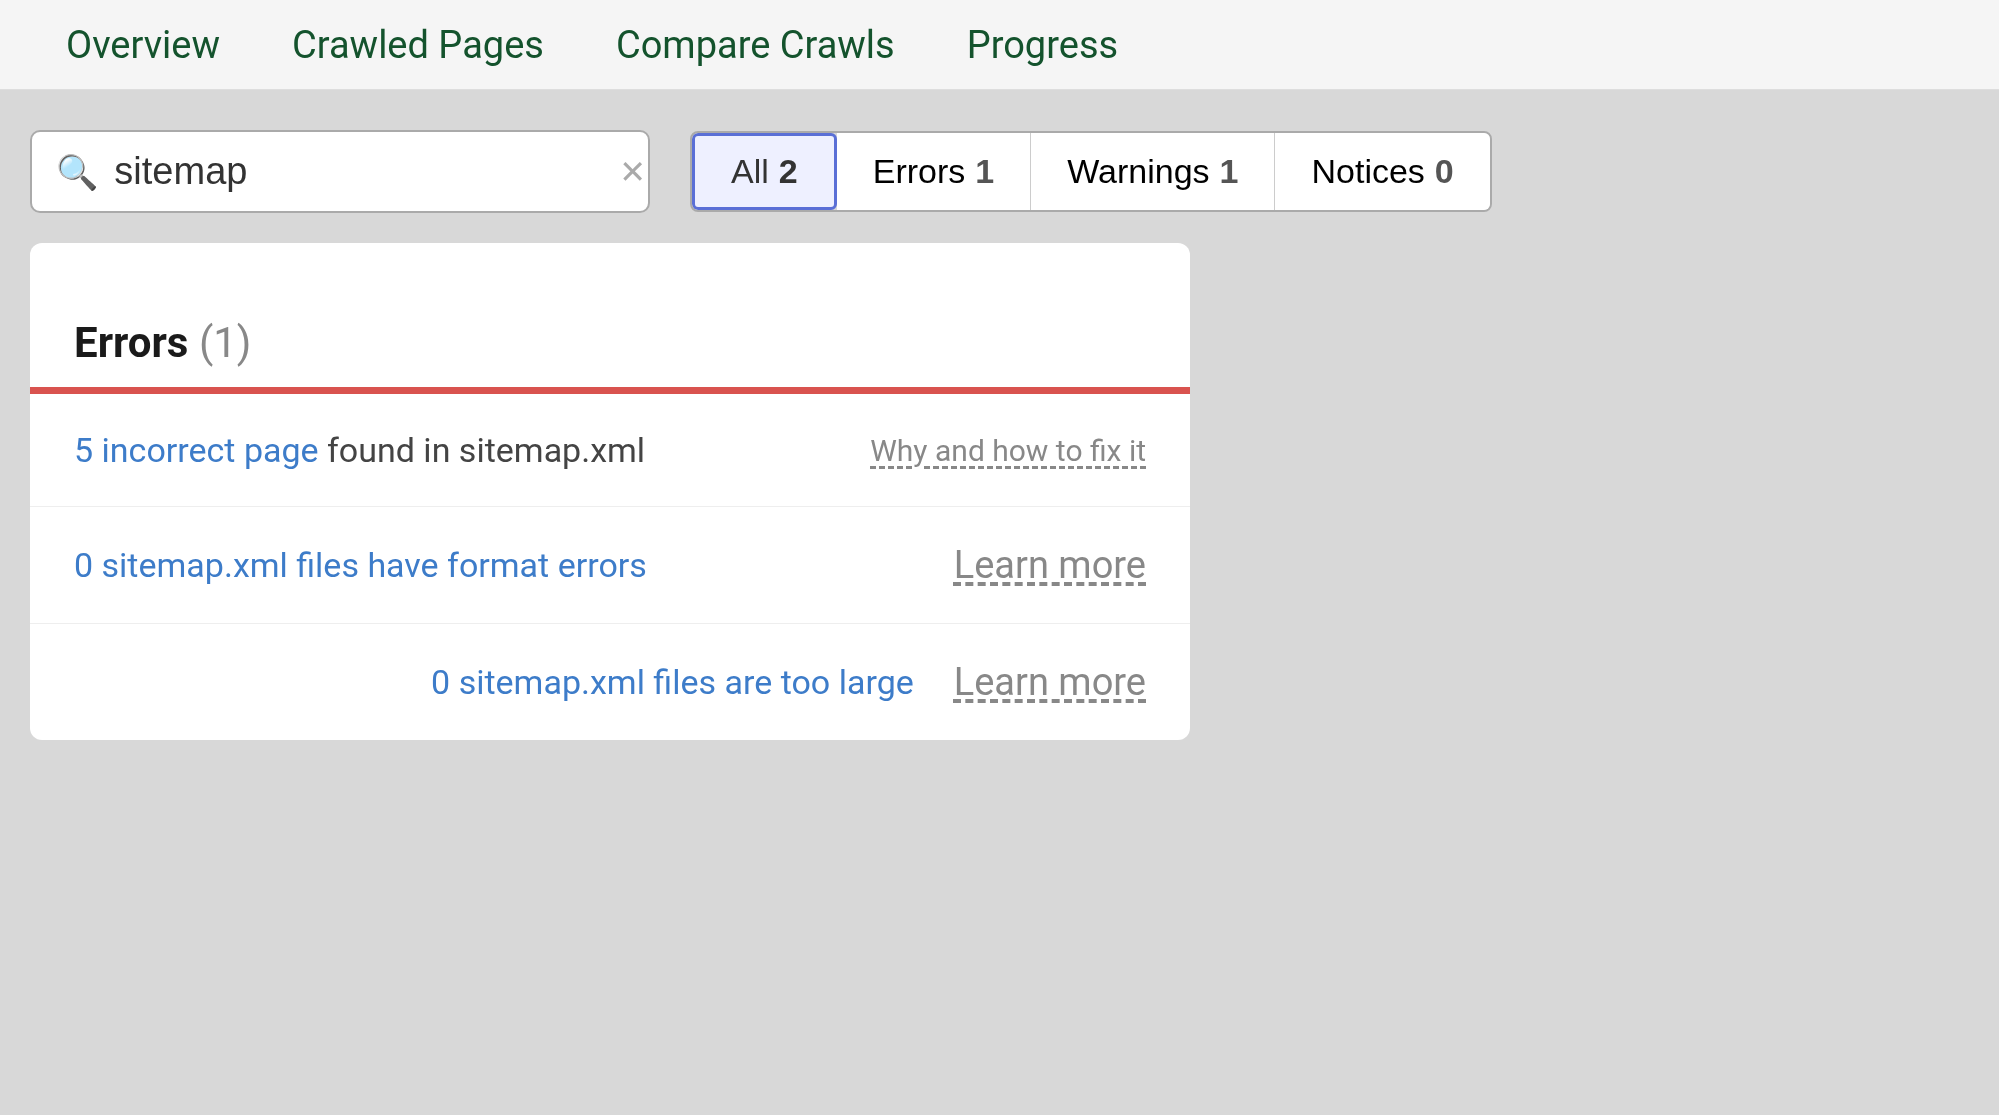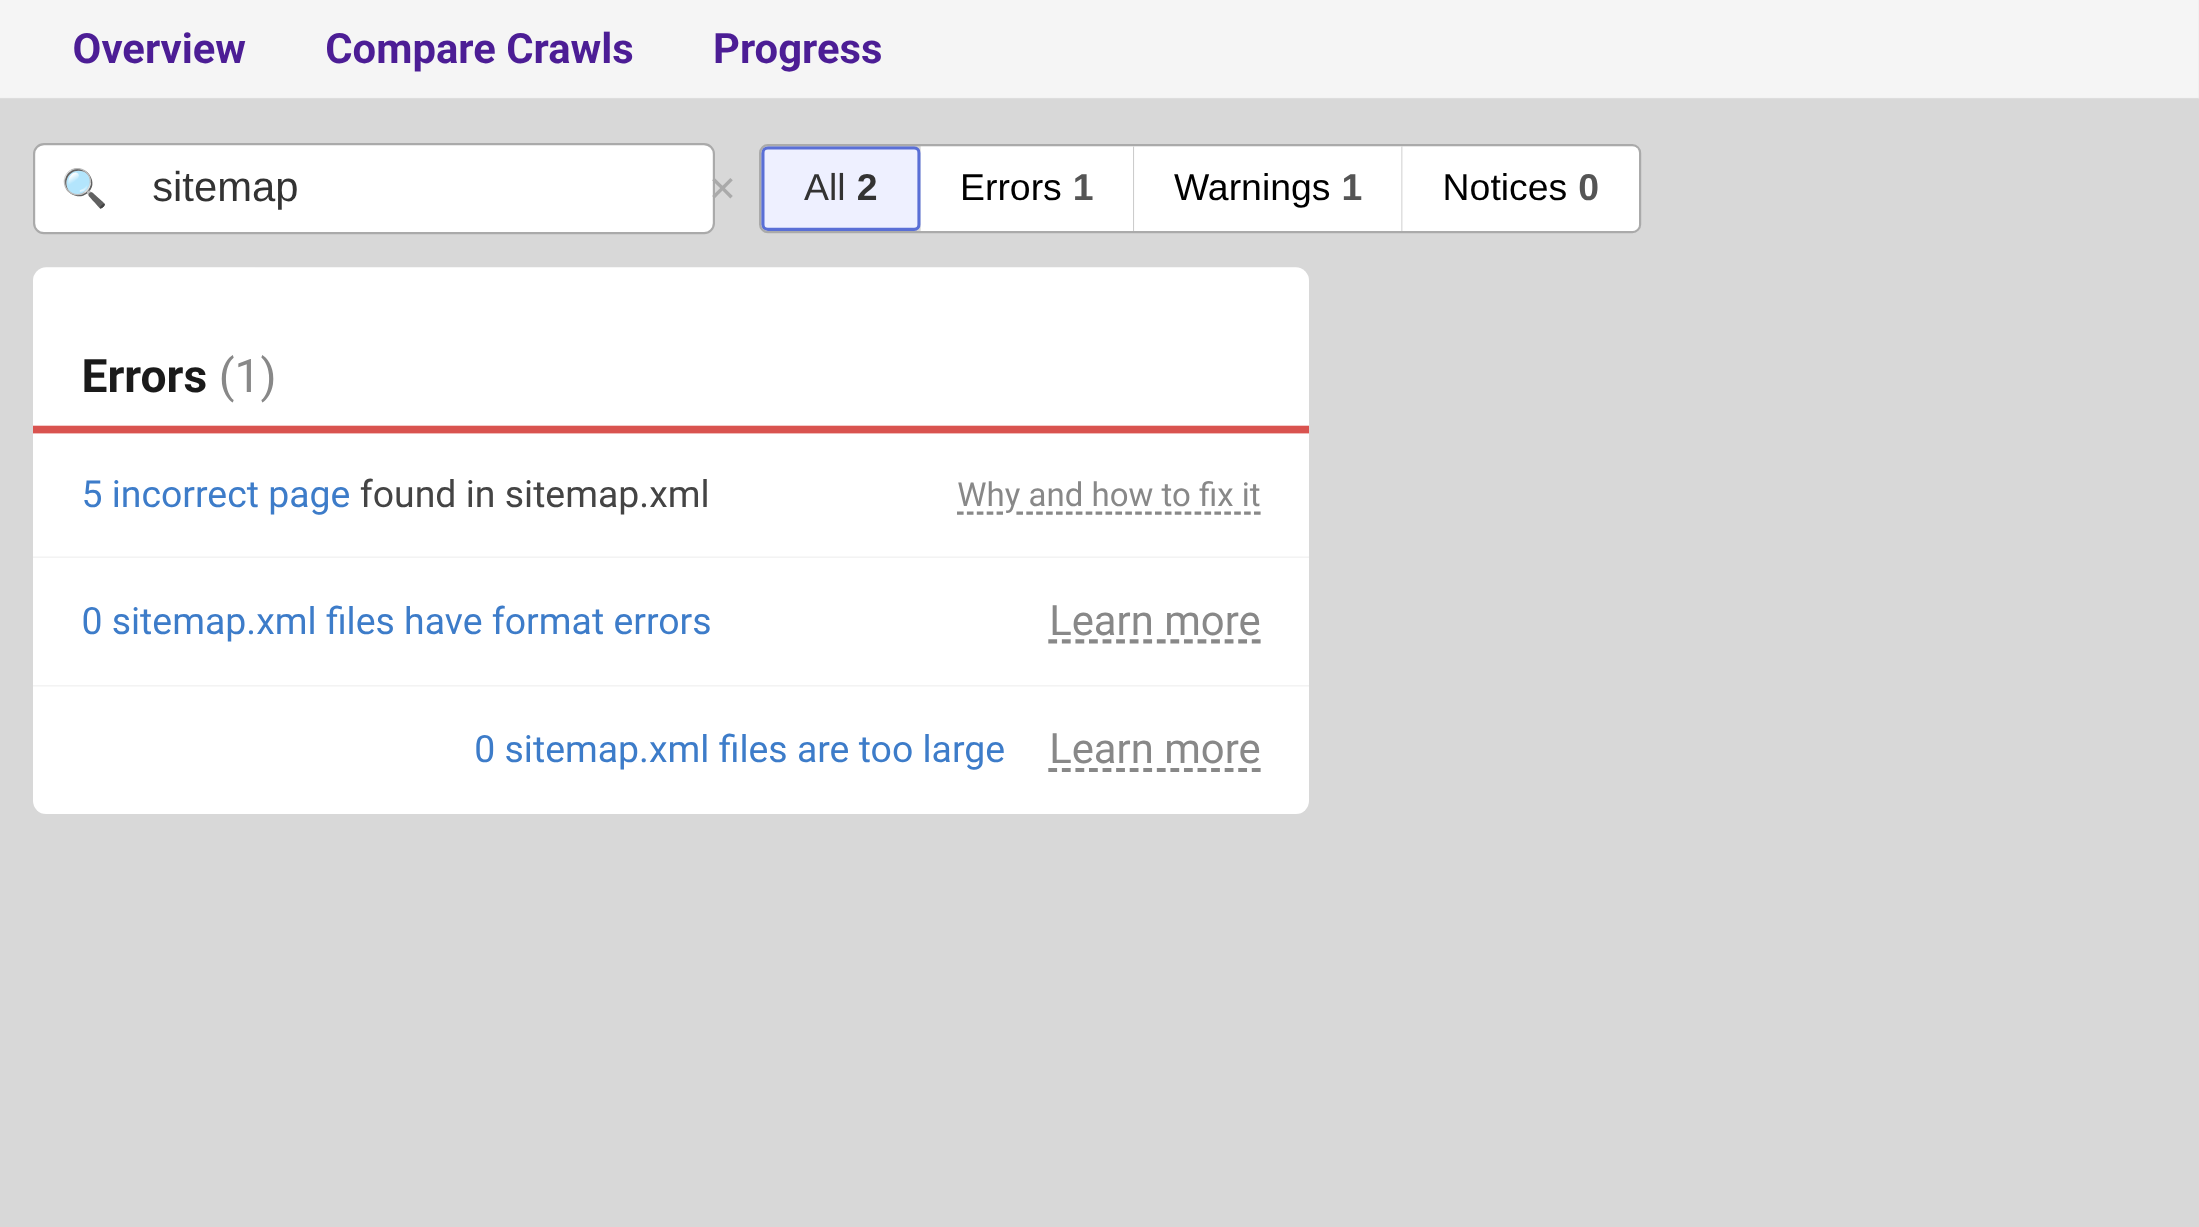--- a/index.html
+++ b/index.html
@@ -24,22 +24,22 @@
       align-items: stretch;
       padding: 0 30px;
       height: 90px;
     }
 
     .tab-item {
       display: flex;
       align-items: center;
       padding: 0 36px;
       font-size: 38px;
-      font-weight: 700;
-      color: #4c1d95;
+      font-weight: 400;
+      color: #14532d;
       cursor: pointer;
       position: relative;
       white-space: nowrap;
     }
 
     .tab-item.active {
       color: #222;
       font-weight: 500;
     }
 
@@ -83,21 +83,20 @@
       font-size: 34px;
     }
 
     .search-input {
       border: none;
       outline: none;
       font-size: 38px;
       color: #333;
       flex: 1;
       background: transparent;
-      margin-left: 24px;
     }
 
     .search-clear {
       color: #aaa;
       font-size: 32px;
       cursor: pointer;
     }
 
     
     .filter-buttons {
@@ -218,20 +217,23 @@
       white-space: nowrap;
       cursor: pointer;
     }
   </style>
 </head>
 <body>
 
 <div class="tab-bar">
   <div class="tab-item">
     <span>Overview</span>
+  </div>
+  <div class="tab-item">
+    <span>Crawled Pages</span>
   </div>
   <div class="tab-item">
     <span>Compare Crawls</span>
   </div>
   <div class="tab-item">
     <span>Progress</span>
   </div>
 </div>
 
 <div class="main-content">

